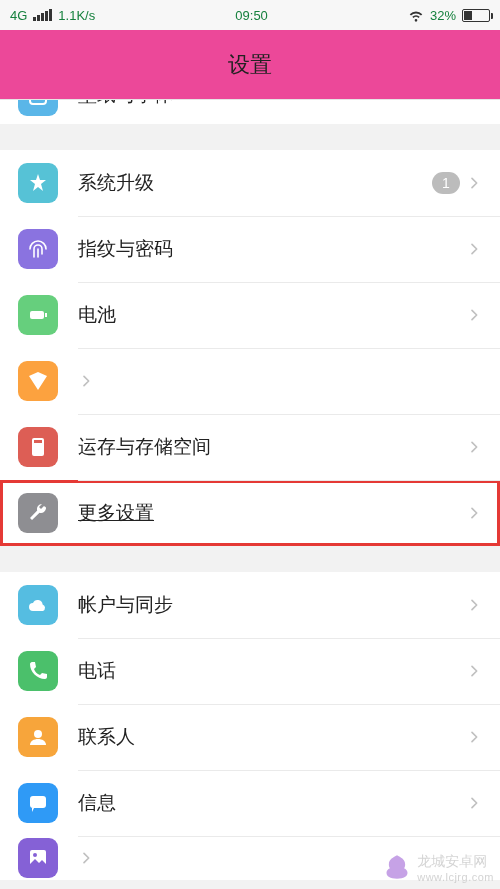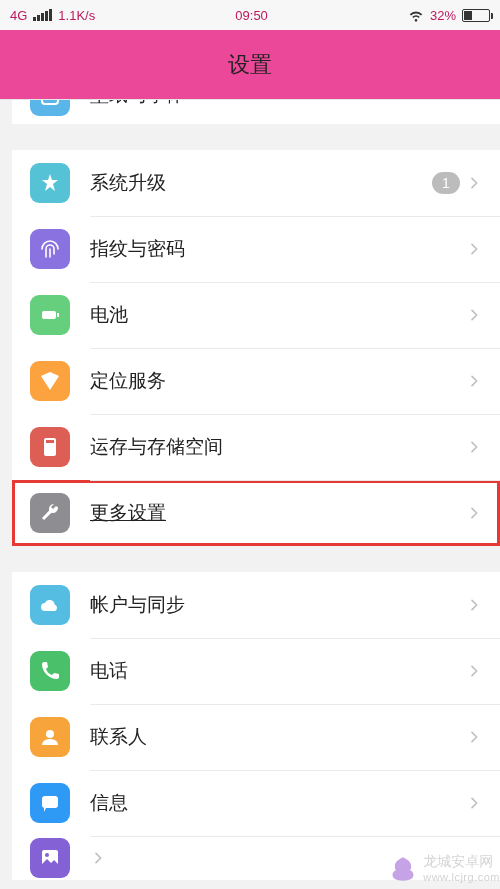--- a/index.html
+++ b/index.html
@@ -14,21 +14,21 @@
   }
   
   .status-bar {
     height: 30px;
     background: #f7f7f7;
     display: flex;
     align-items: center;
     justify-content: space-between;
     padding: 0 10px;
     font-size: 13px;
-    color: #be185d;
+    color: #15803d;
   }
   .status-left, .status-right { display: flex; align-items: center; gap: 6px; }
   .signal-bars { display: flex; align-items: flex-end; gap: 1px; }
   .signal-bars span {
     width: 3px; background:#333; display:inline-block;
   }
   .signal-bars span:nth-child(1){height:4px;}
   .signal-bars span:nth-child(2){height:6px;}
   .signal-bars span:nth-child(3){height:8px;}
   .signal-bars span:nth-child(4){height:10px;}
@@ -52,21 +52,20 @@
     background: #ec4899;
     display:flex; align-items:center; justify-content:center;
     font-size: 22px;
     border-bottom:1px solid #e5e5e5;
   }
   
   .scroll {
     height: 789px;
     overflow:hidden;
     background:#f2f2f2;
-    padding-left:12px;
   }
   .group {
     background:#fff;
     margin-top: 26px;
   }
   .group.first-cut { margin-top:0; }
   .row {
     height: 66px;
     display:flex;
     align-items:center;
@@ -126,22 +125,22 @@
   .ic-storage   { background:#dd5e55; }
   .ic-more      { background:#8e8e92; }
   .ic-account   { background:#55bde1; }
   .ic-phone     { background:#4bc06b; }
   .ic-contacts  { background:#f7a53b; }
   .ic-message   { background:#2f9af6; }
   .ic-gallery   { background:#8561d6; }
   
   .watermark {
     position:absolute;
-    right:0; bottom:6px;
-    display:flex; align-items:flex-end; gap:6px;
+    right:6px; bottom:6px;
+    display:flex; align-items:flex-start; gap:6px;
     font-size:14px; color:#c9c9c9;
     pointer-events:none;
     opacity:0.8;
     z-index:50;
   }
   .watermark .wm-sub { font-size:11px; letter-spacing:0.5px; display:block;}
   .watermark svg { width:28px; height:28px; }
 </style>
 </head>
 <body>
@@ -232,21 +231,20 @@
             <path d="M9 5l7 7-7 7" fill="none" stroke="#c0c0c0" stroke-width="2.5" stroke-linecap="round" stroke-linejoin="round"></path>
           </svg>
         </div>
       </div>
       <div class="row">
         <div class="icon ic-location">
           <svg viewBox="0 0 24 24">
             <use href="#svg-location"></use>
           </svg>
         </div>
-        <div class="label">定位服务</div>
         <div class="chevron">
           <svg viewBox="0 0 24 24">
             <path d="M9 5l7 7-7 7" fill="none" stroke="#c0c0c0" stroke-width="2.5" stroke-linecap="round" stroke-linejoin="round"></path>
           </svg>
         </div>
       </div>
       <div class="row">
         <div class="icon ic-storage">
           <svg viewBox="0 0 24 24">
             <use href="#svg-storage"></use>

